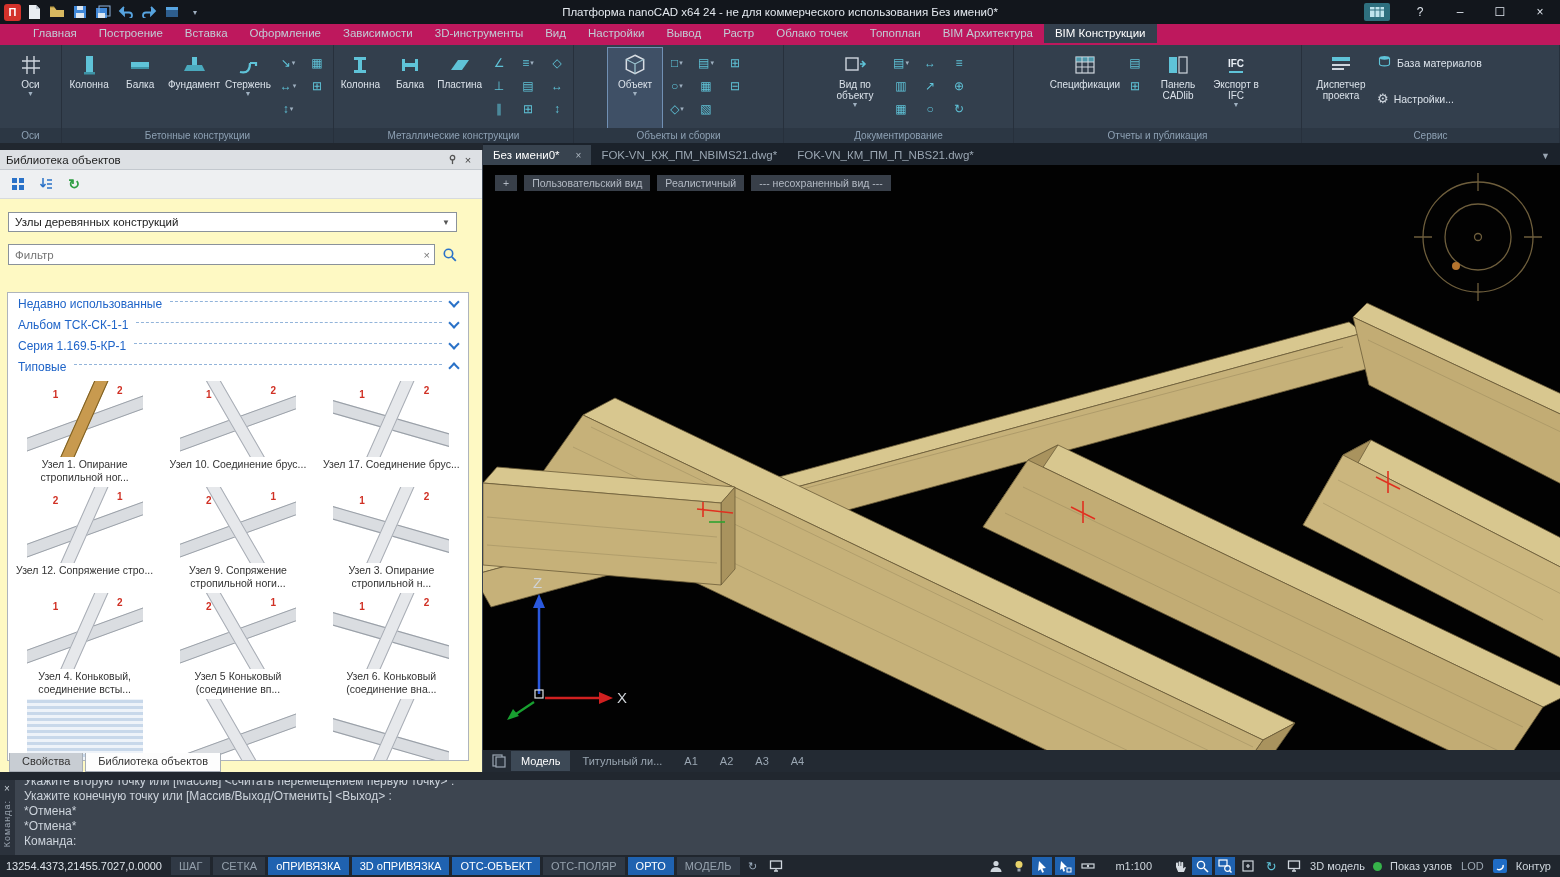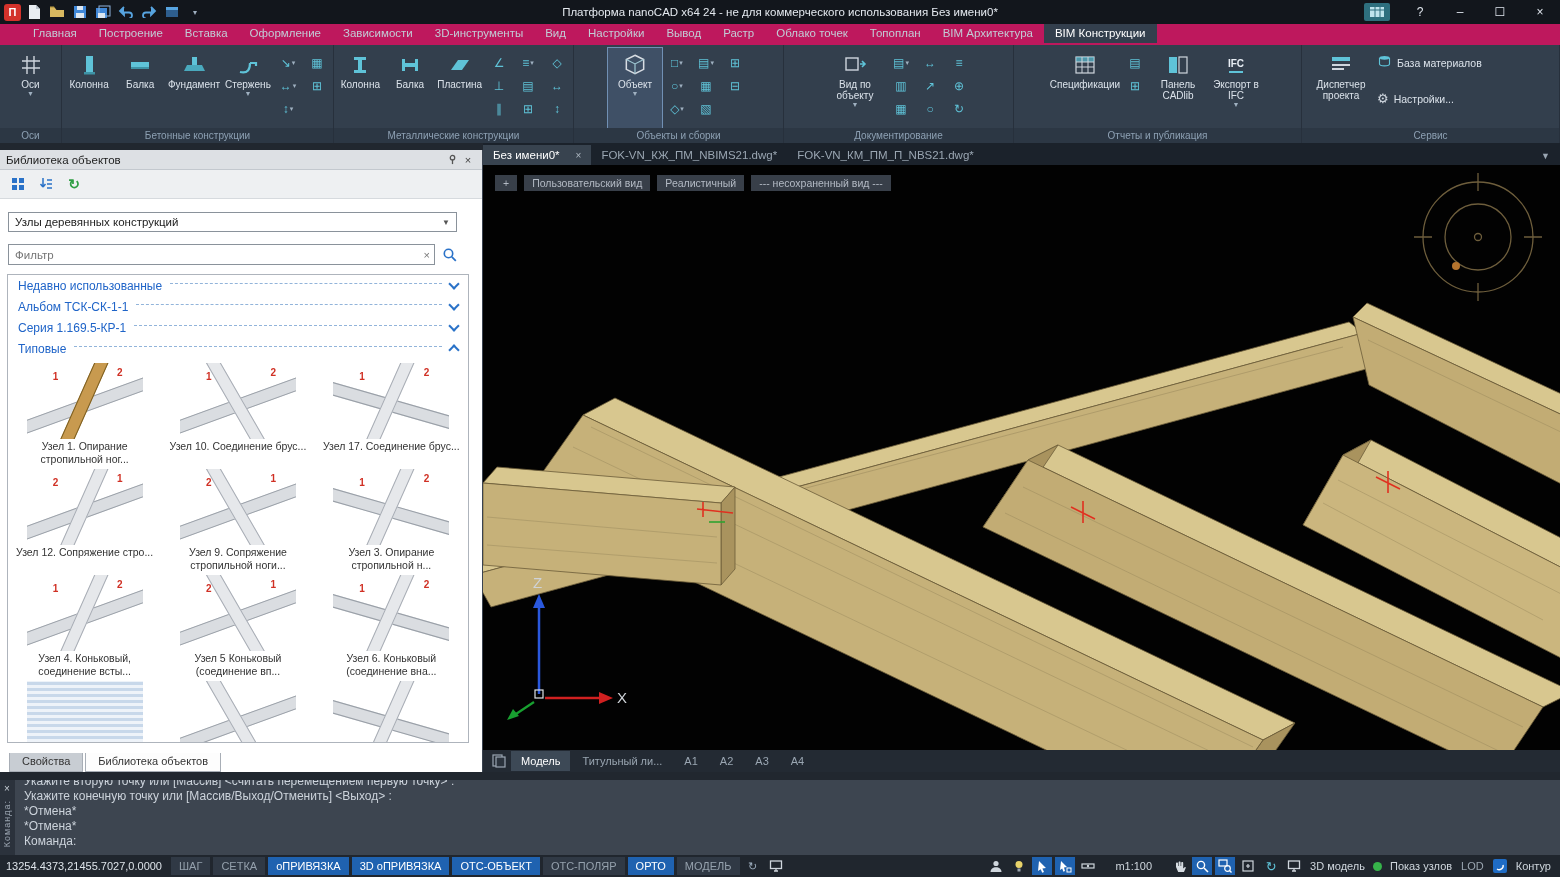--- a/index.html
+++ b/index.html
@@ -42,39 +42,39 @@
   .sbtn{height:22px;min-width:24px;display:flex;align-items:center;justify-content:center;
         color:#5fc3d8;font-size:12px;gap:1px;padding:0 2px}
   .dd{font-size:7px;color:#9fb0c0}
   .svc-col{display:flex;flex-direction:column;gap:20px;padding:6px 4px 0}
   .svc-row{display:flex;align-items:center;gap:5px;font-size:10.5px;color:#dbe2ea}
 
   
   #main-bg{position:absolute;left:0;top:143px;width:1560px;height:637px;background:#21272f}
 
   
-  #left-panel{position:absolute;left:0;top:150px;width:483px;height:622px;background:#ffffff;
+  #left-panel{position:absolute;left:0;top:150px;width:483px;height:622px;background:#fef9c3;
               border-right:1px solid #3a4350;box-sizing:border-box}
   .lp-header{height:19px;background:#dde0e4;display:flex;align-items:center;padding:0 6px;
              font-size:11.5px;color:#1d1d1d;border-bottom:1px solid #c3c8ce}
   .lp-header .sp{flex:1}
   .hicon{width:16px;height:16px;display:flex;align-items:center;justify-content:center;color:#444;font-size:11px}
   .lp-toolbar{height:28px;display:flex;align-items:center;gap:8px;padding:0 8px;background:#eef0f2;
               border-bottom:1px solid #d6dade}
   .tbicon{width:20px;height:20px;display:flex;align-items:center;justify-content:center}
   .lp-select{position:absolute;left:8px;top:62px;width:449px;height:20px;background:#fff;
              border:1px solid #8a929b;display:flex;align-items:center;padding:0 6px;box-sizing:border-box;
              font-size:11.5px;color:#222}
   .lp-select .sp{flex:1}
   .lp-select .chev-dn{font-size:8px;color:#555}
   .lp-filter{position:absolute;left:8px;top:94px;width:452px;height:21px;display:flex;align-items:center;gap:5px}
   .lp-filter input{flex:1;height:19px;border:1px solid #8a929b;font-size:11.5px;color:#444;
                    padding:0 18px 0 6px;font-family:"Liberation Sans",sans-serif;background:#fff}
   .lp-filter .clear{position:absolute;right:30px;color:#777;font-size:11px}
-  .lp-list{position:absolute;left:7px;top:124px;width:462px;height:469px;background:#fff;
+  .lp-list{position:absolute;left:7px;top:142px;width:462px;height:469px;background:#fff;
            border:1px solid #aeb4bc;overflow:hidden;box-sizing:border-box}
   .trow{height:21px;display:flex;align-items:center;padding:0 10px;font-size:12px}
   .trow .tl{color:#1f64c8;white-space:nowrap}
   .trow .tfill{flex:1;border-bottom:1px dashed #92b4da;margin:0 8px 4px}
   .chev{width:6px;height:6px;border-right:2px solid #2a72c8;border-bottom:2px solid #2a72c8;
         transform:rotate(45deg);margin-bottom:3px}
   .chev.up{transform:rotate(-135deg);margin-bottom:-2px}
   .lgrid{display:grid;grid-template-columns:repeat(3,1fr);row-gap:2px;padding-top:4px}
   .litem{text-align:center}
   .thumb{width:116px;height:76px;background:#fff;position:relative;margin:0 auto;overflow:hidden}

